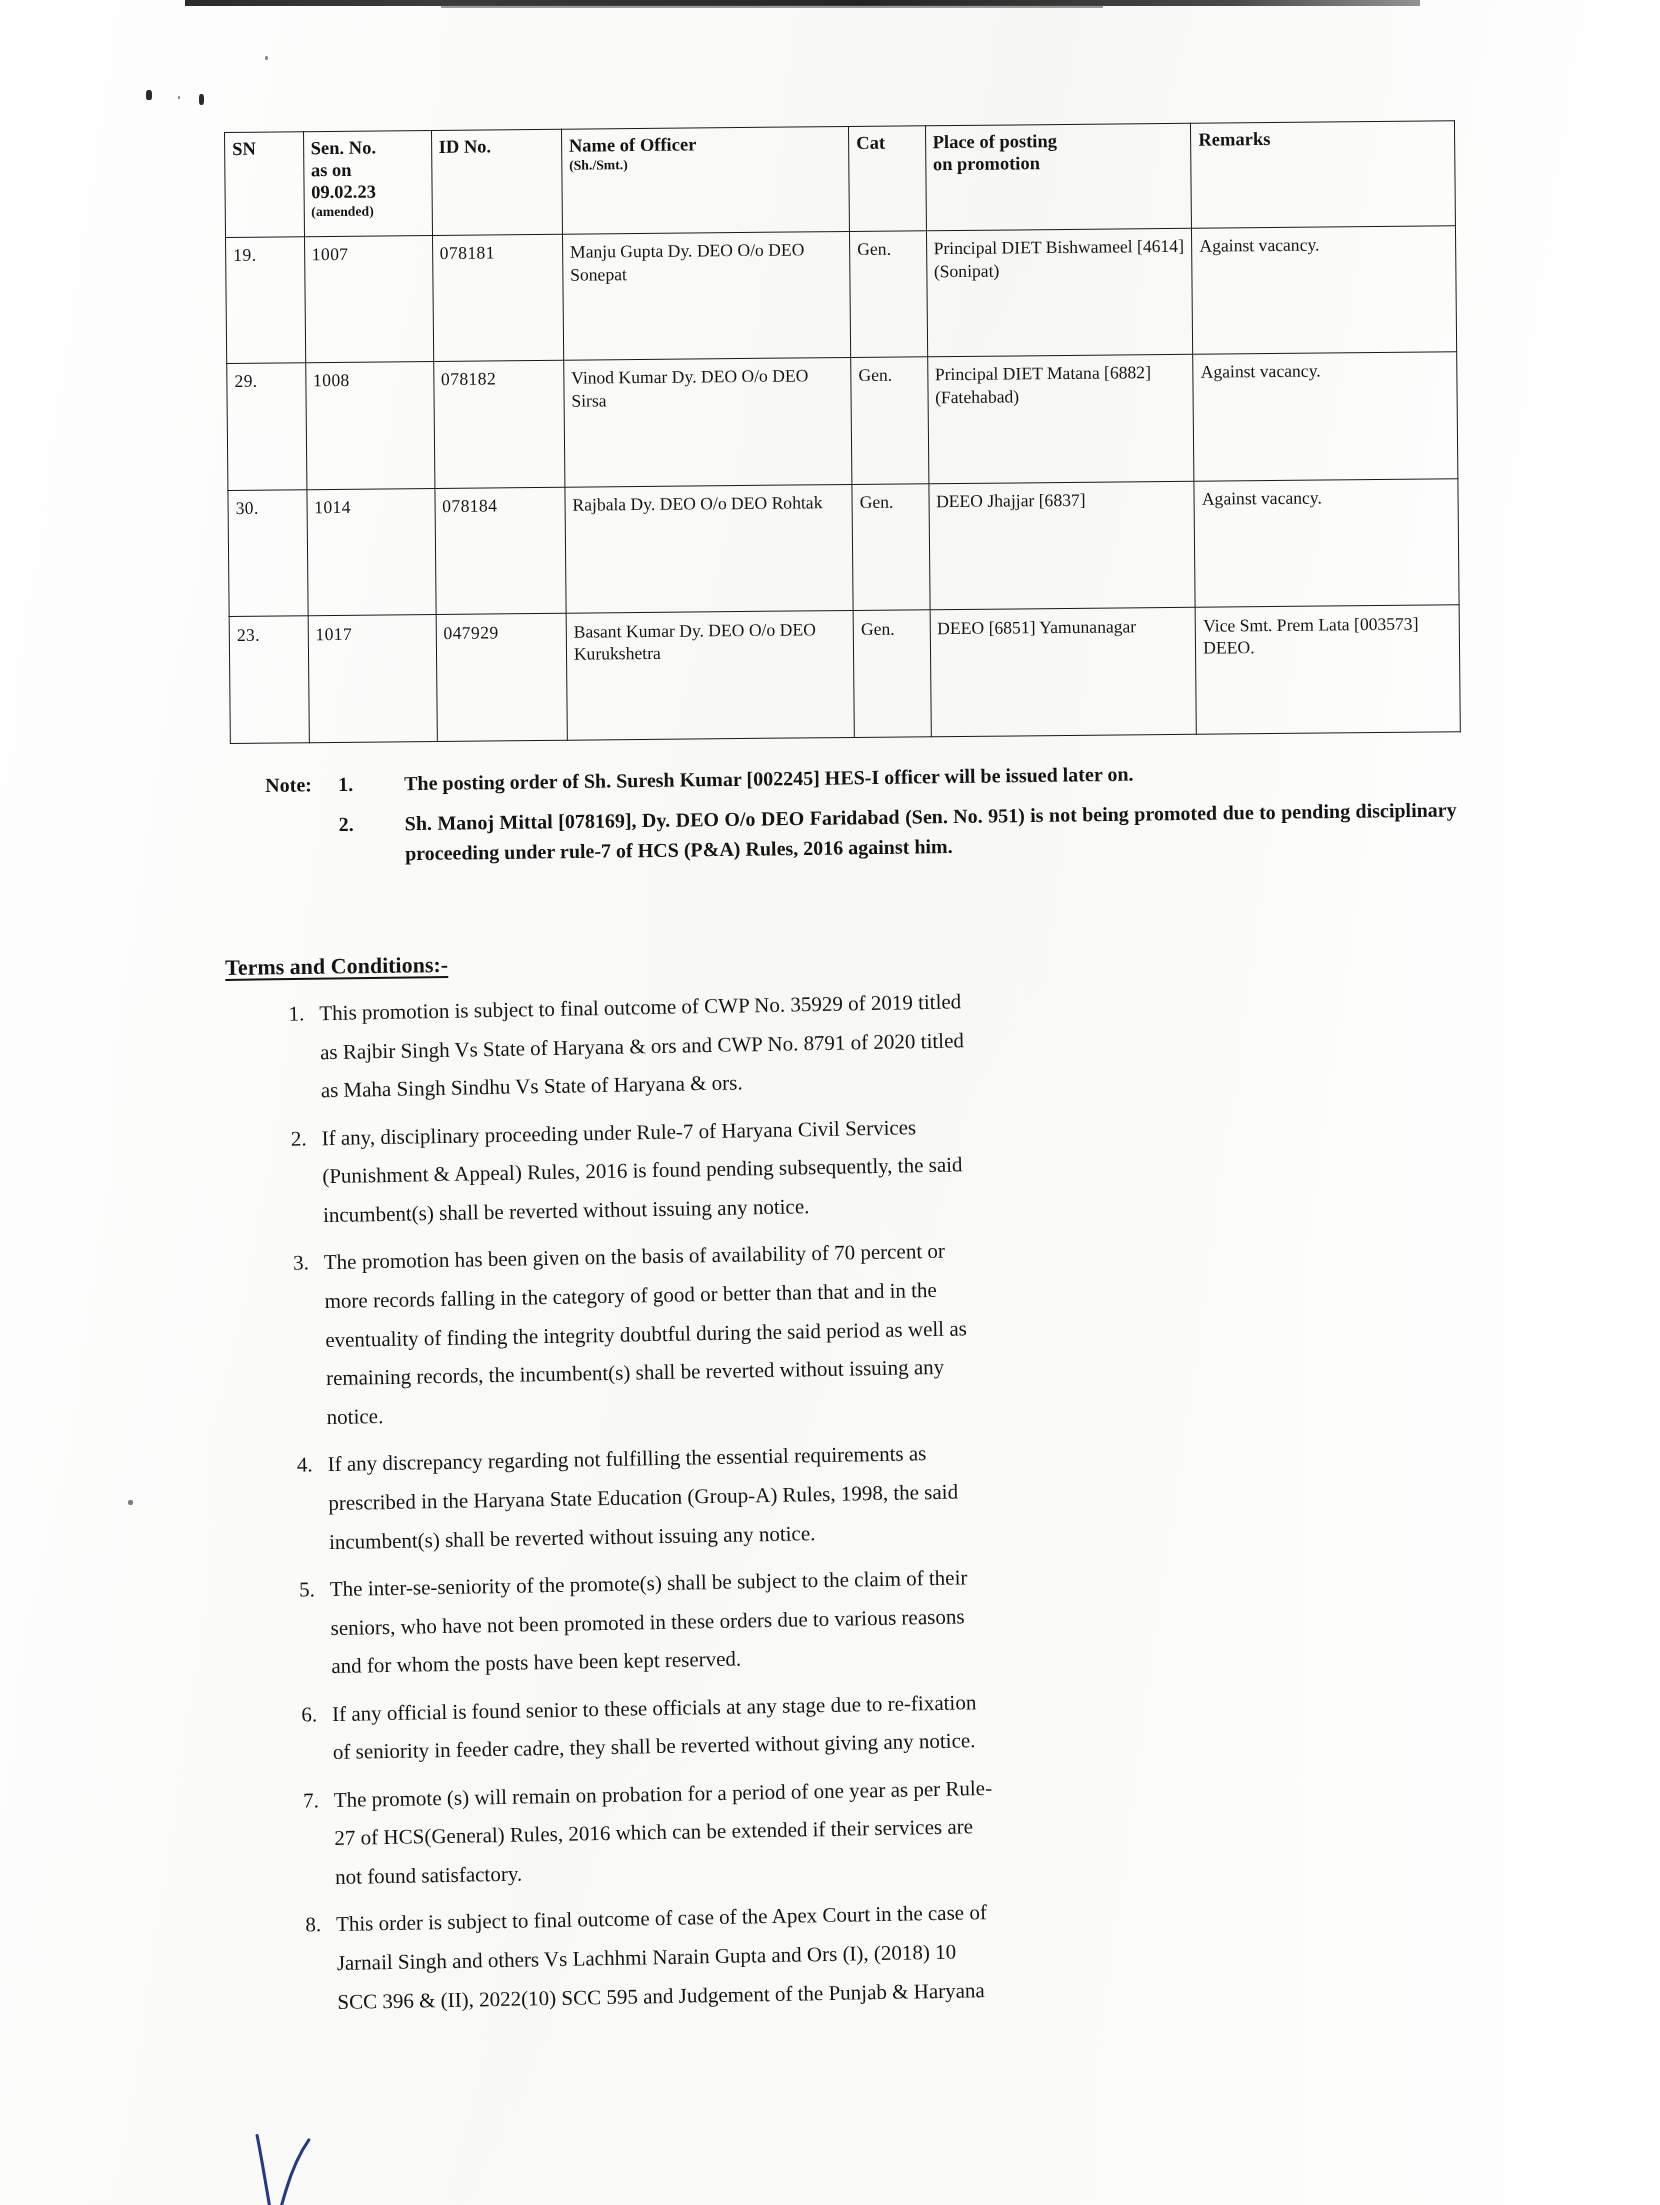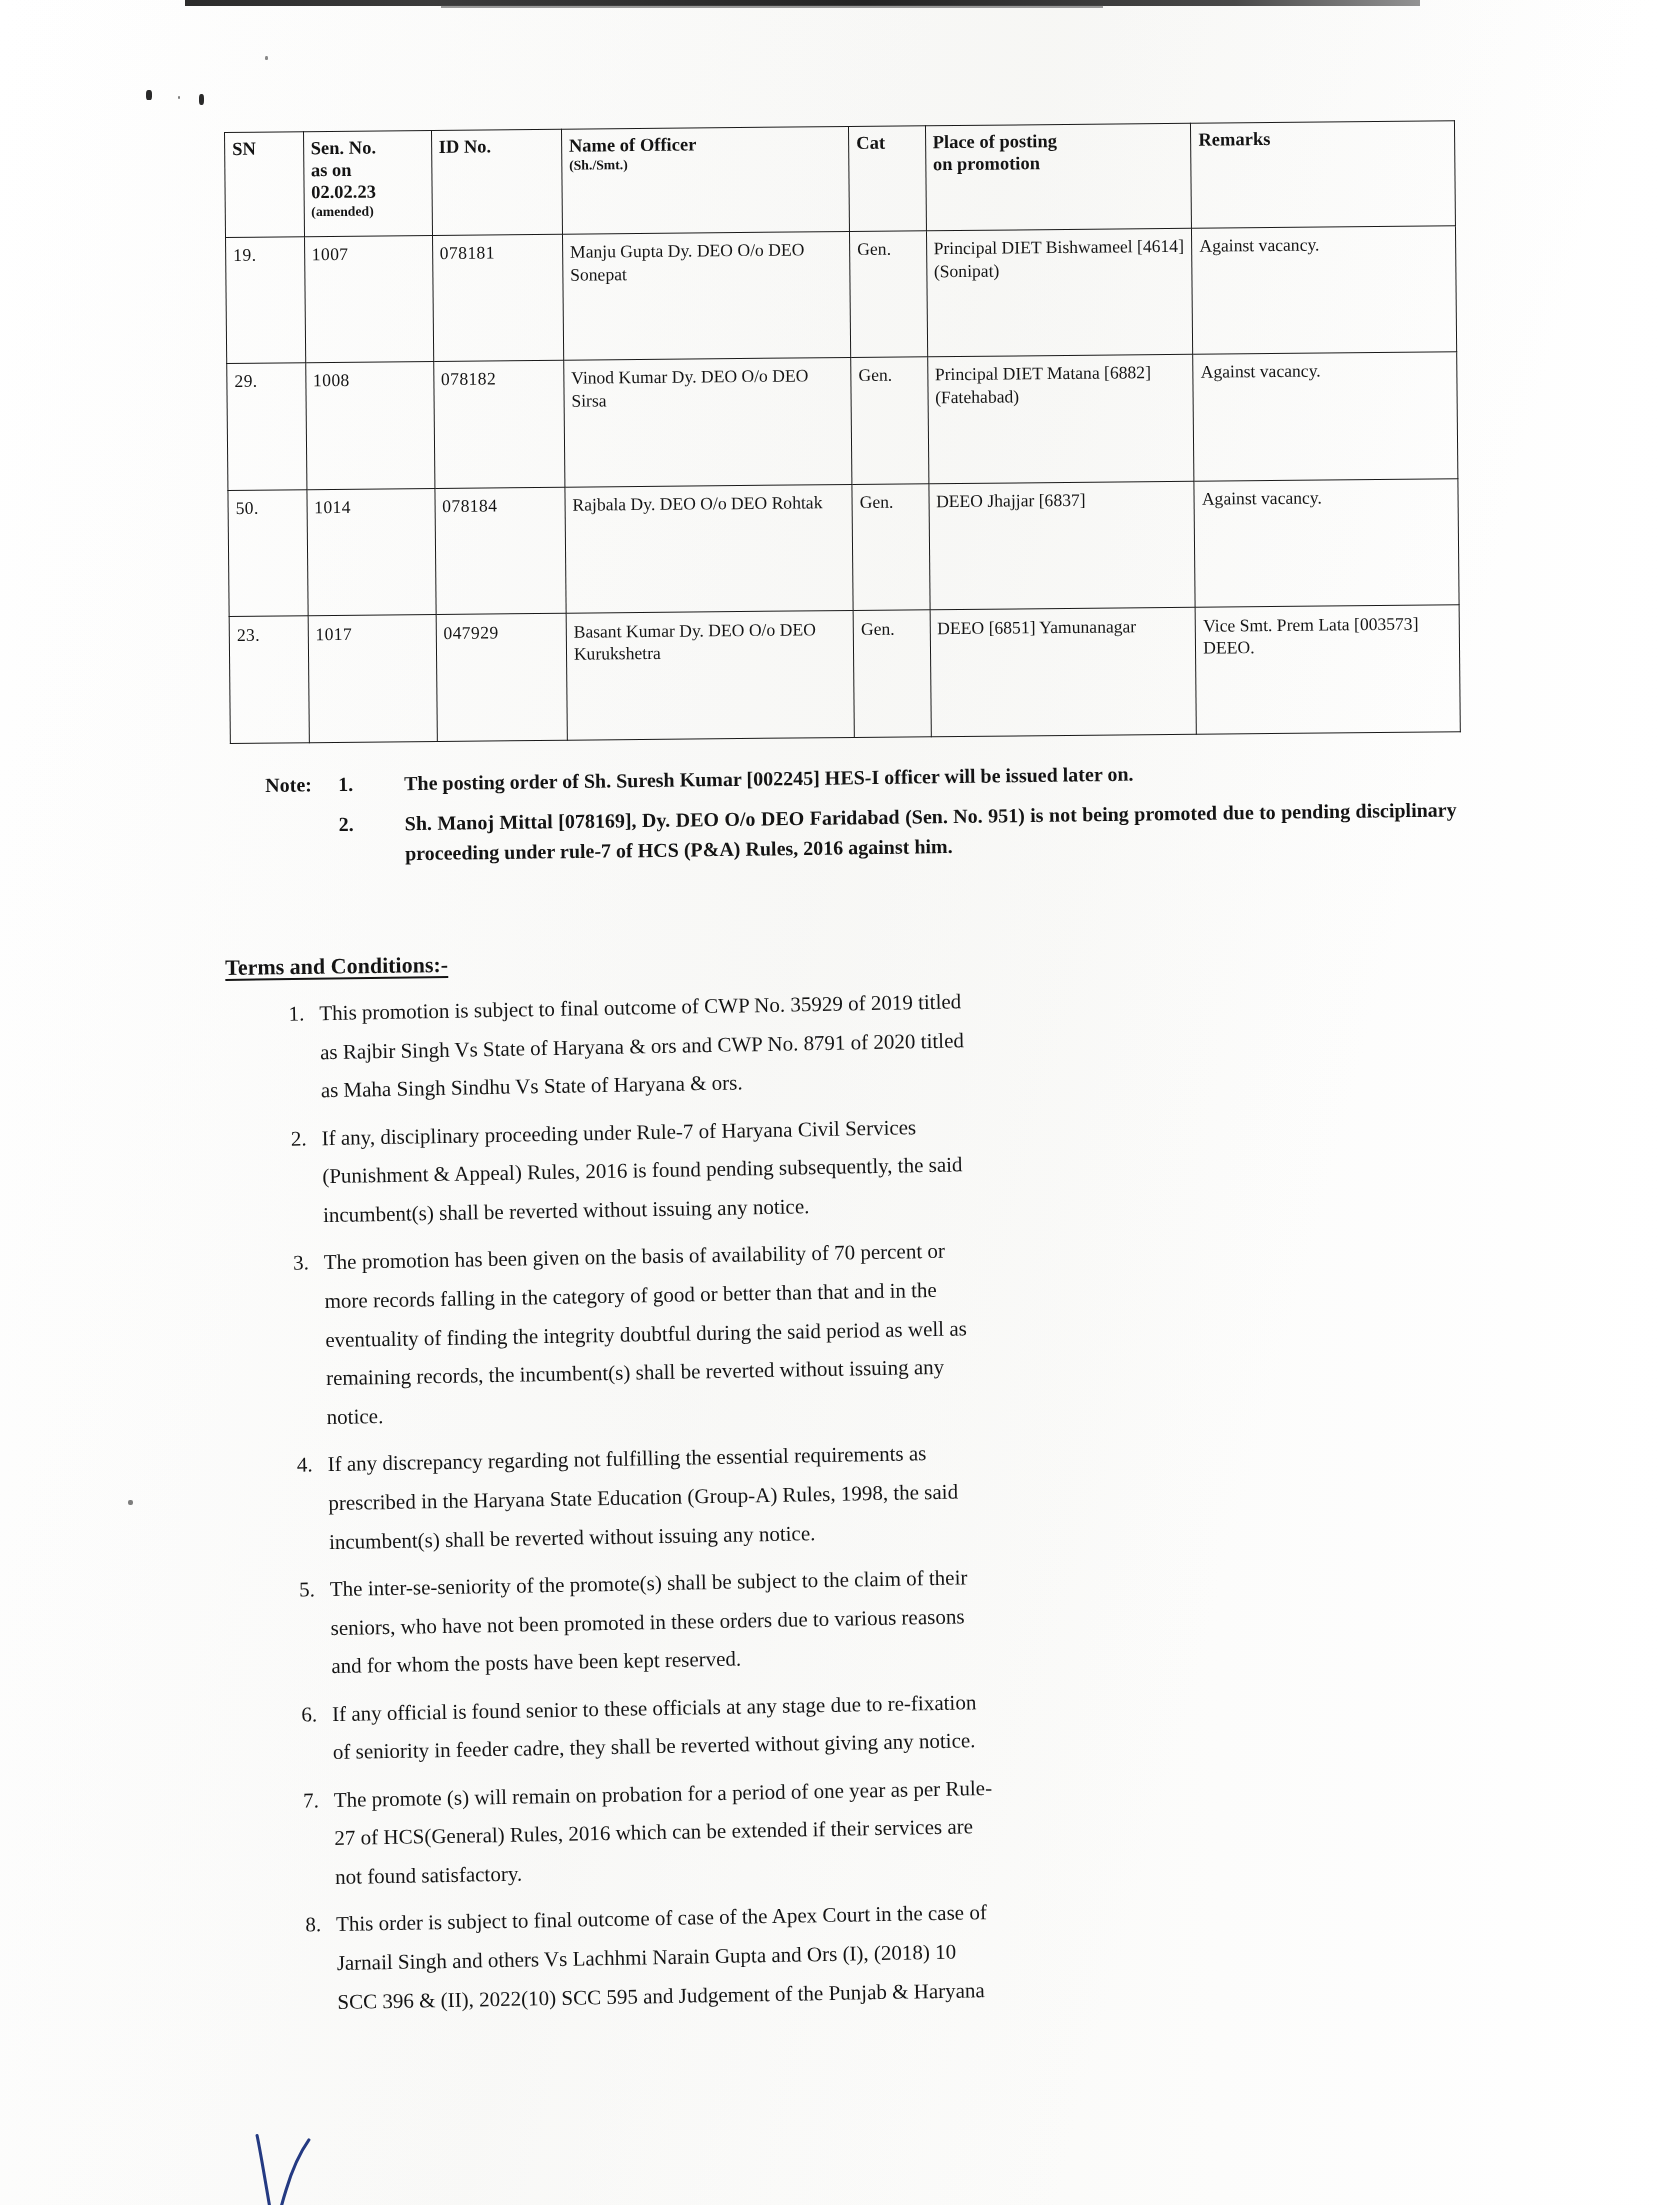--- a/index.html
+++ b/index.html
@@ -195,21 +195,21 @@
       <col class="col-cat">
         <col class="col-place">
         <col class="col-remark">
     </colgroup>
     <thead>
       <tr>
         <th>SN</th>
         <th class="h-senno">
           <span>Sen. No.</span><br>
           <span>as on</span><br>
-          <span>02.02.23</span>
+          <span>09.02.23</span>
           <span class="sub-small">(amended)</span>
         </th>
         <th>ID No.</th>
         <th class="h-name">
           <span>Name of  Officer</span>
           <span class="sub-small">(Sh./Smt.)</span>
         </th>
         <th>Cat</th>
         <th>
           <span>Place of posting</span><br>
@@ -231,21 +231,21 @@
       <tr>
         <td class="c-sn">29.</td>
         <td class="c-senno">1008</td>
         <td class="c-id">078182</td>
         <td class="c-name">Vinod Kumar Dy. DEO O/o DEO Sirsa</td>
         <td class="c-cat">Gen.</td>
         <td class="c-place">Principal DIET Matana [6882] (Fatehabad)</td>
         <td class="c-remark">Against vacancy.</td>
       </tr>
       <tr>
-        <td class="c-sn">50.</td>
+        <td class="c-sn">30.</td>
         <td class="c-senno">1014</td>
         <td class="c-id">078184</td>
         <td class="c-name">Rajbala Dy. DEO O/o DEO Rohtak</td>
         <td class="c-cat">Gen.</td>
         <td class="c-place">DEEO Jhajjar [6837]</td>
         <td class="c-remark">Against vacancy.</td>
       </tr>
       <tr>
         <td class="c-sn">23.</td>
         <td class="c-senno">1017</td>

